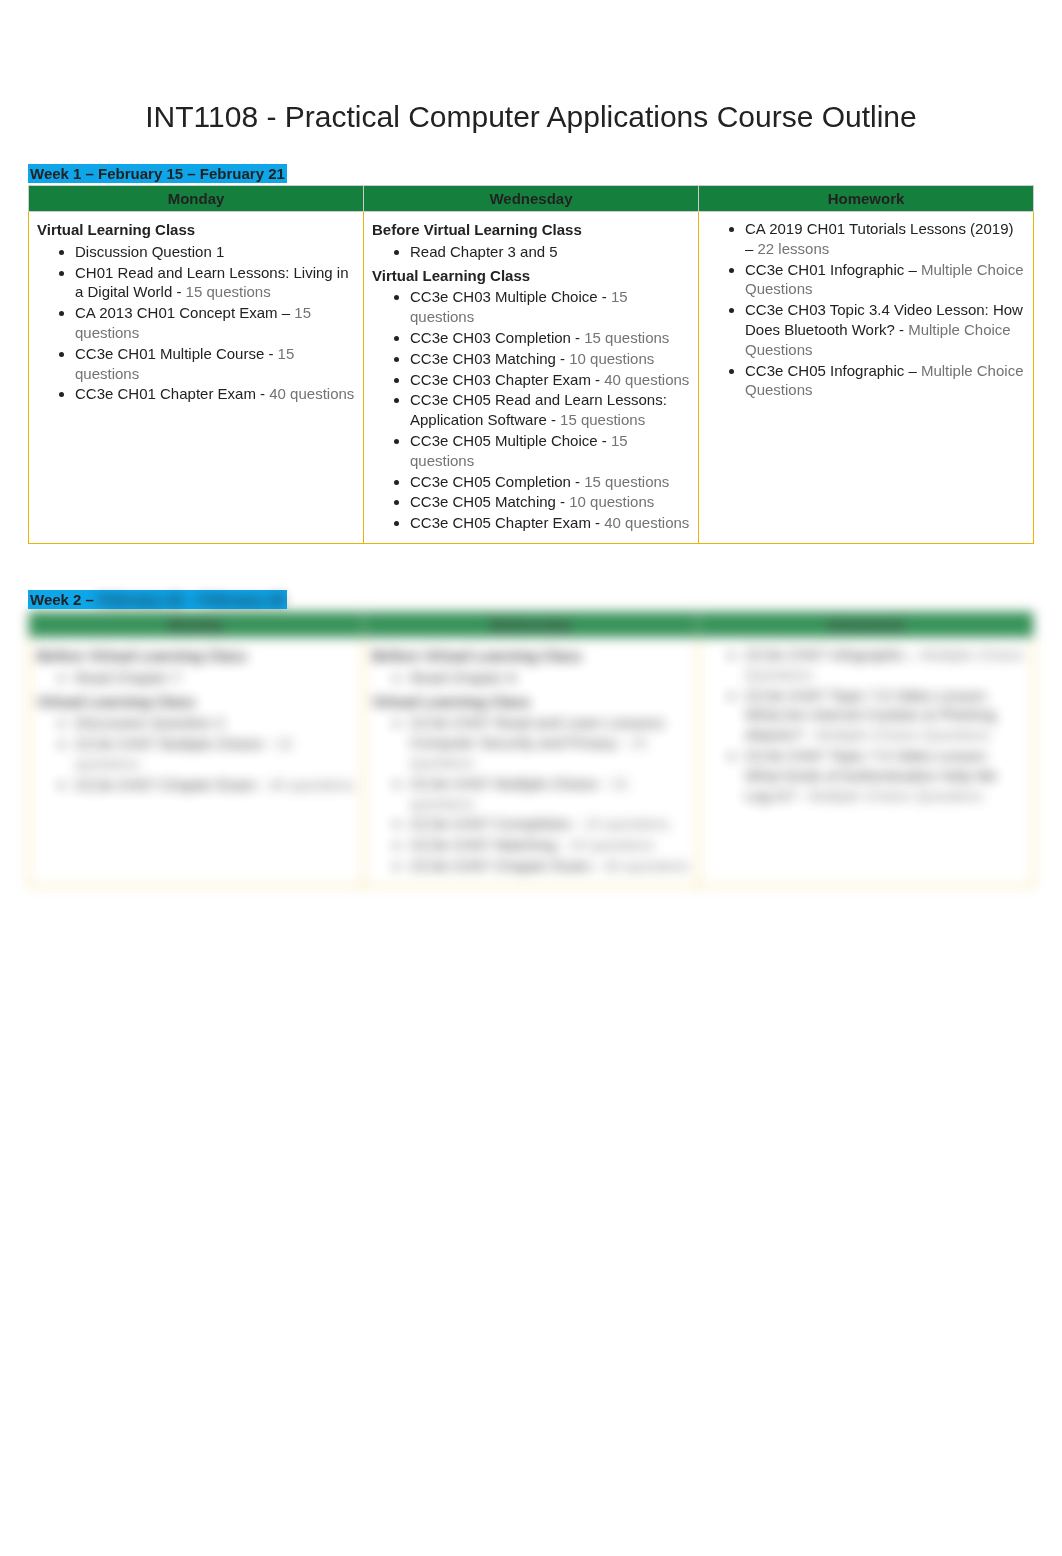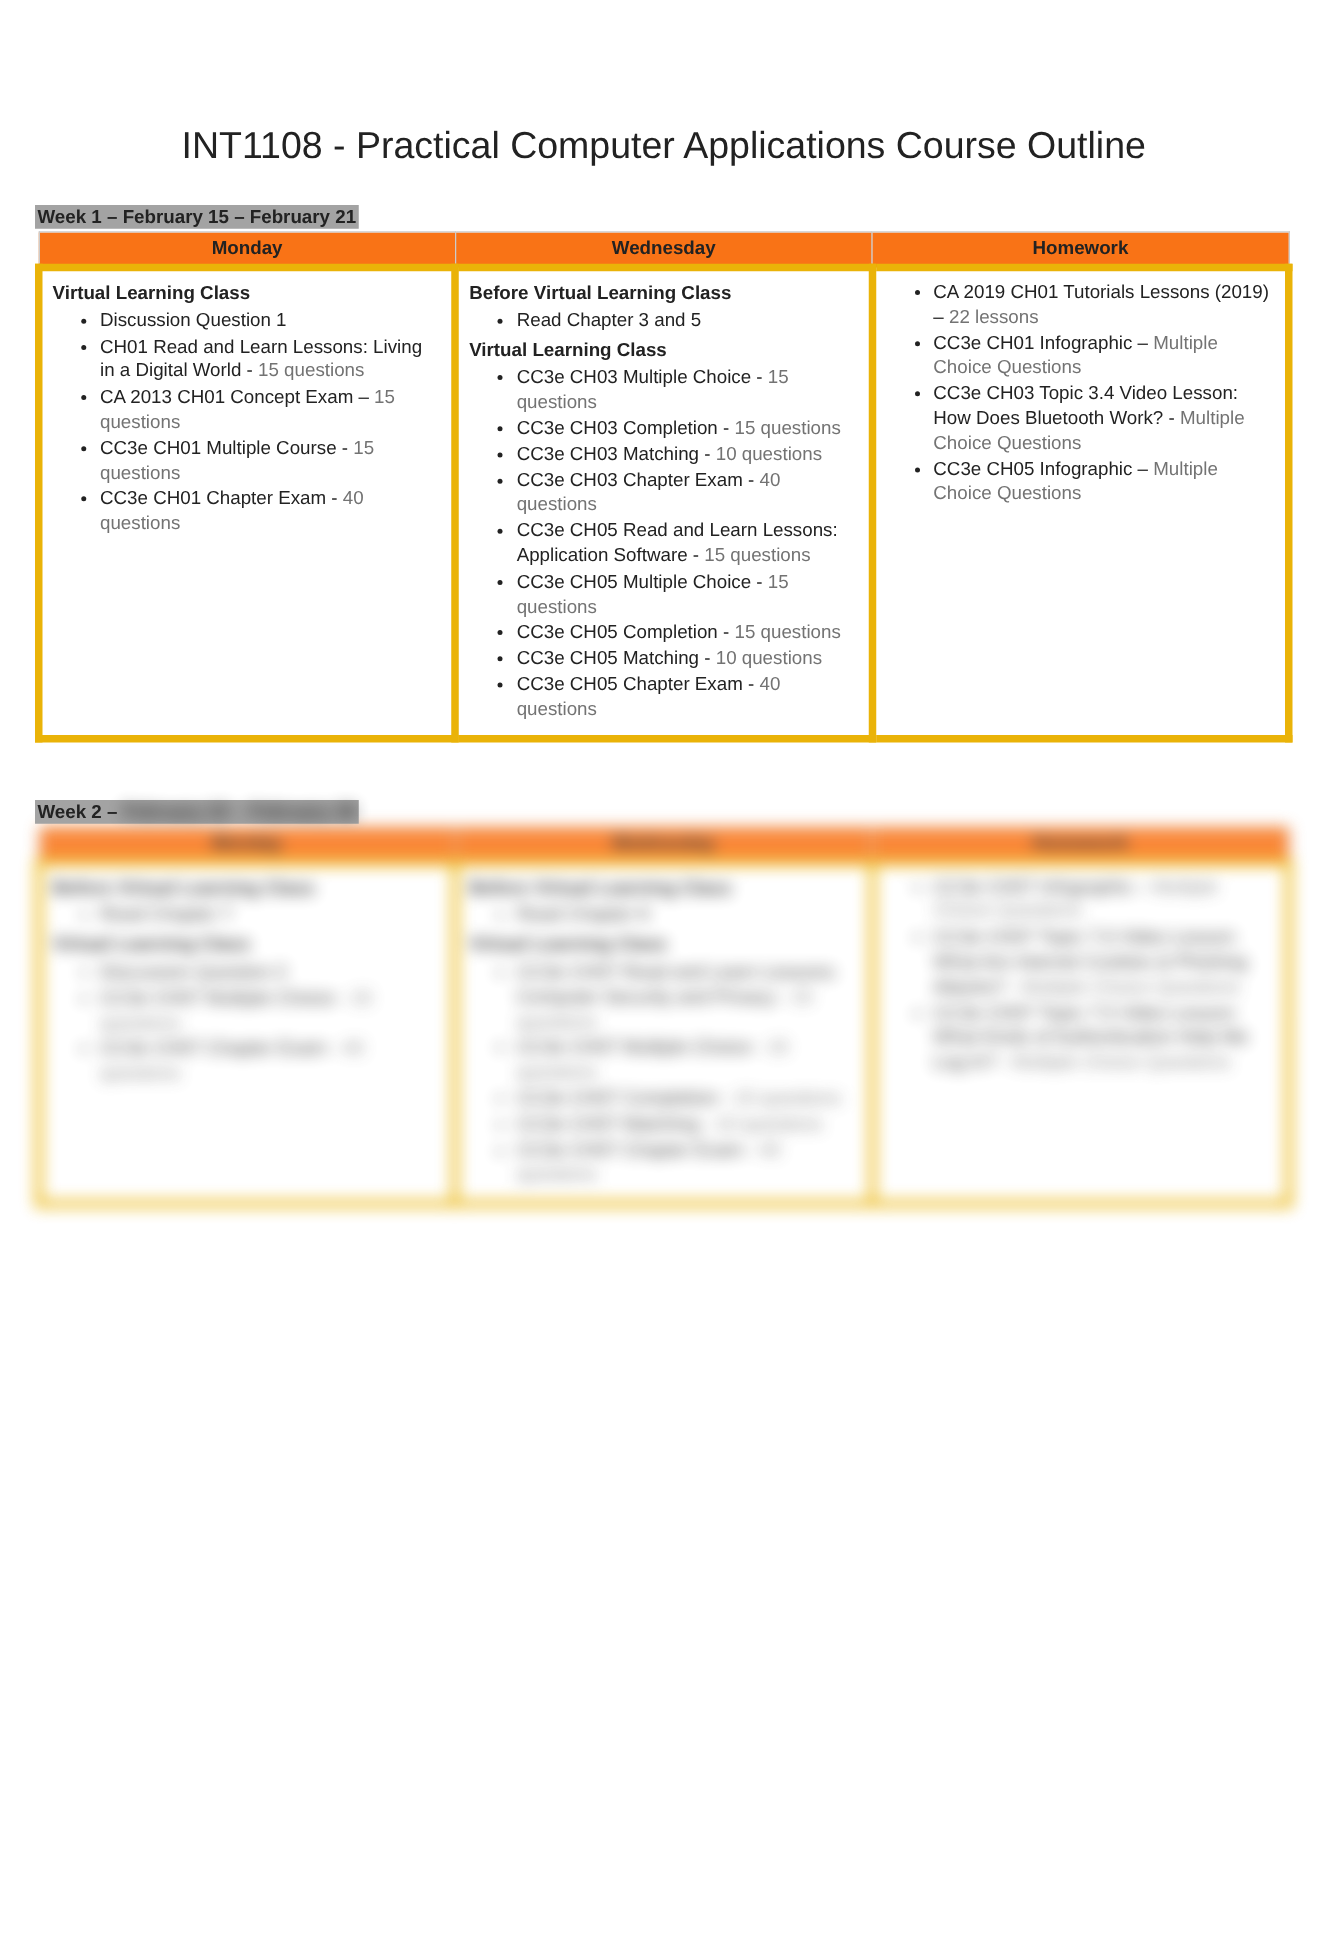--- a/index.html
+++ b/index.html
@@ -1,22 +1,22 @@
 <!DOCTYPE html>
 <html><head>
   <meta charset="utf-8">
   <style>
     * { box-sizing: border-box; margin: 0; padding: 0; }
     body { font-family: Arial, Helvetica, sans-serif; font-size: 15px; color: #222; background: #fff; padding: 40px 28px; width: 1062px; }
     h1.page-title { text-align: center; font-size: 30px; font-weight: 400; margin: 60px 0 24px; letter-spacing: 0; }
     .week-label { font-weight: 700; display: inline-block; padding: 1px 2px; margin: 6px 0 2px; }
-    .hl { background: #a3a3a3; }
+    .hl { background: #0ea5e9; }
     table.grid { width: 100%; border-collapse: collapse; table-layout: fixed; margin-bottom: 22px; }
-    table.grid th { font-weight: 700; text-align: center; padding: 4px 6px; border: 1px solid #ccc; background: #f97316; }
-    table.grid td { vertical-align: top; border: 6px solid #eab308; padding: 6px 8px; line-height: 1.32; }
+    table.grid th { font-weight: 700; text-align: center; padding: 4px 6px; border: 1px solid #ccc; background: #15803d; }
+    table.grid td { vertical-align: top; border: 1px solid #eab308; padding: 6px 8px; line-height: 1.32; }
     .sec-head { font-weight: 700; margin: 2px 0 2px 0; }
     ul.b { list-style: disc; padding-left: 38px; margin: 0 0 4px 0; }
     ul.b li { margin: 1px 0; }
     .red { color: #737373; }
     
     .blurwrap { position: relative; margin-top: 40px; }
     .blurcontent { filter: blur(6px); opacity: 0.85; user-select: none; }
     .blurwrap .week-label { position: relative; z-index: 2; }
   </style>
 </head>

